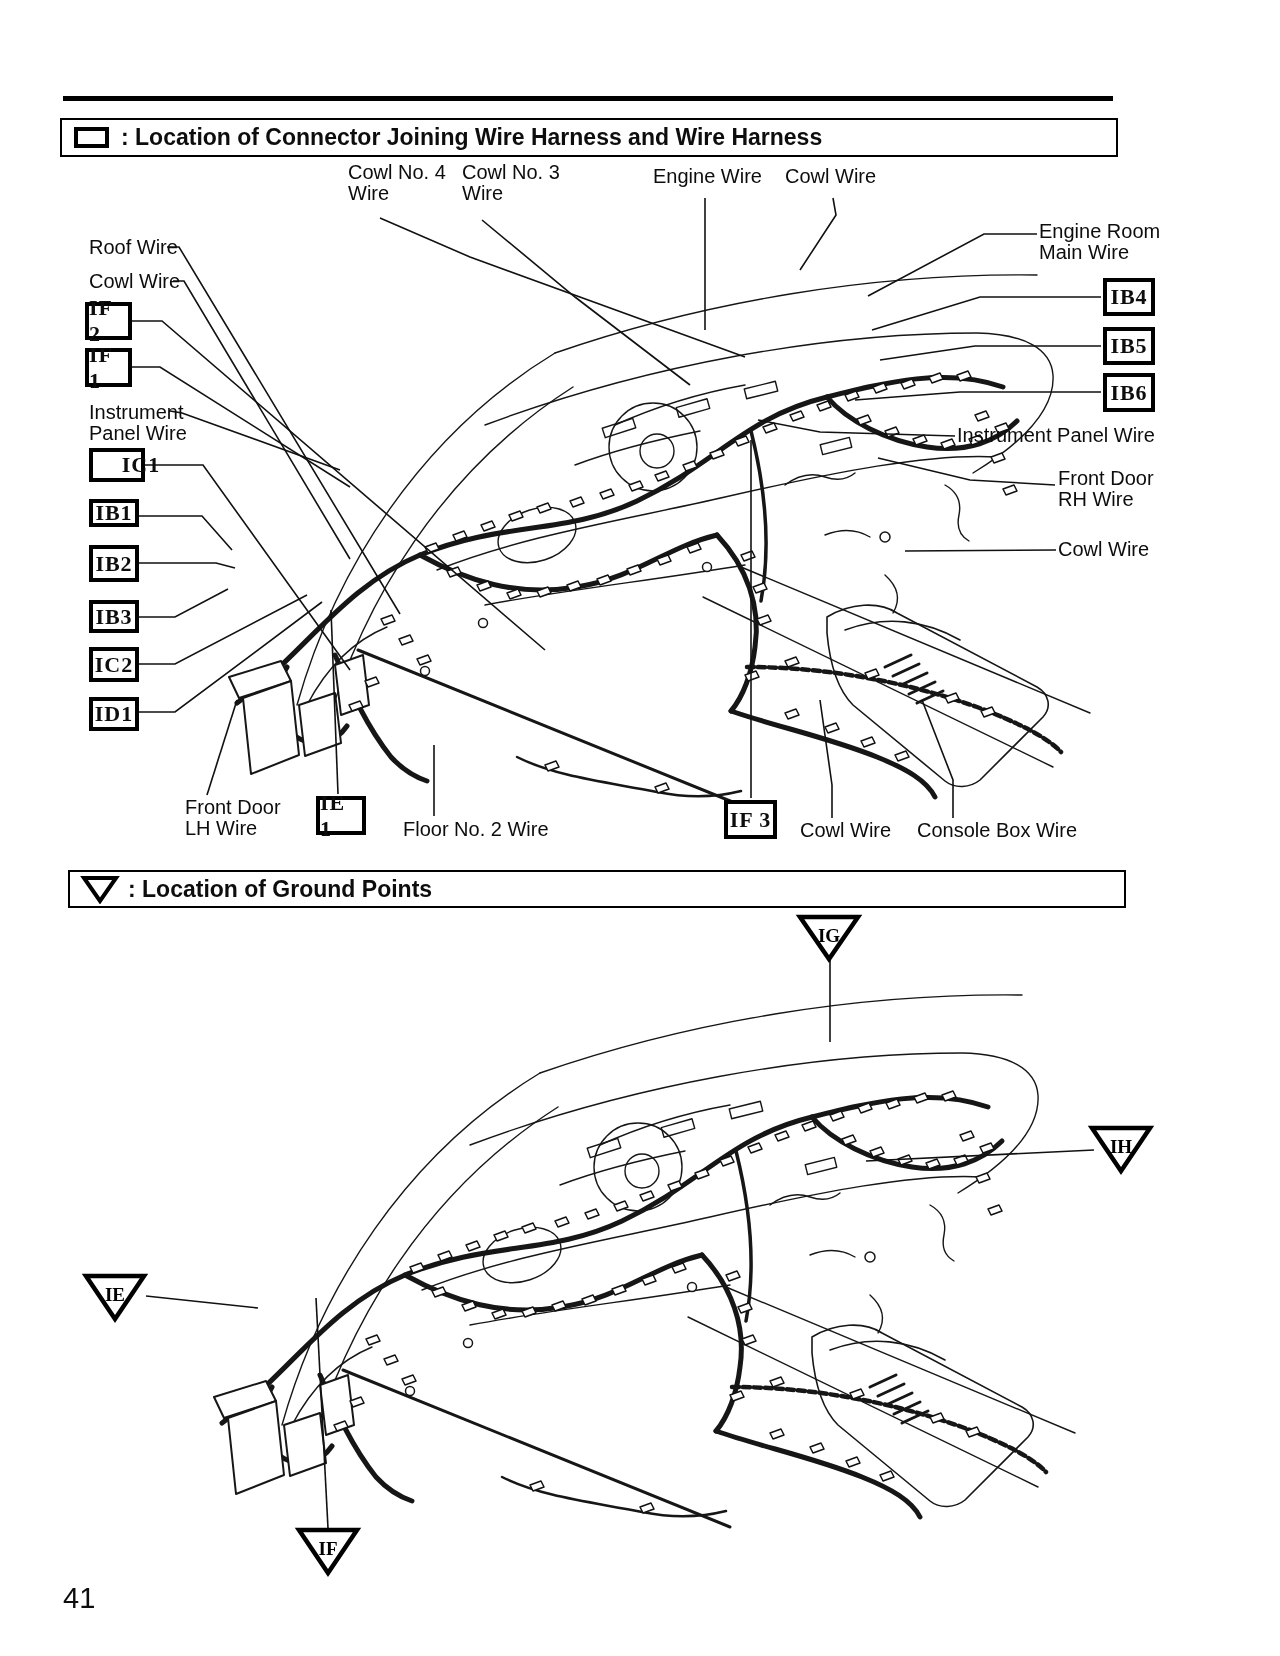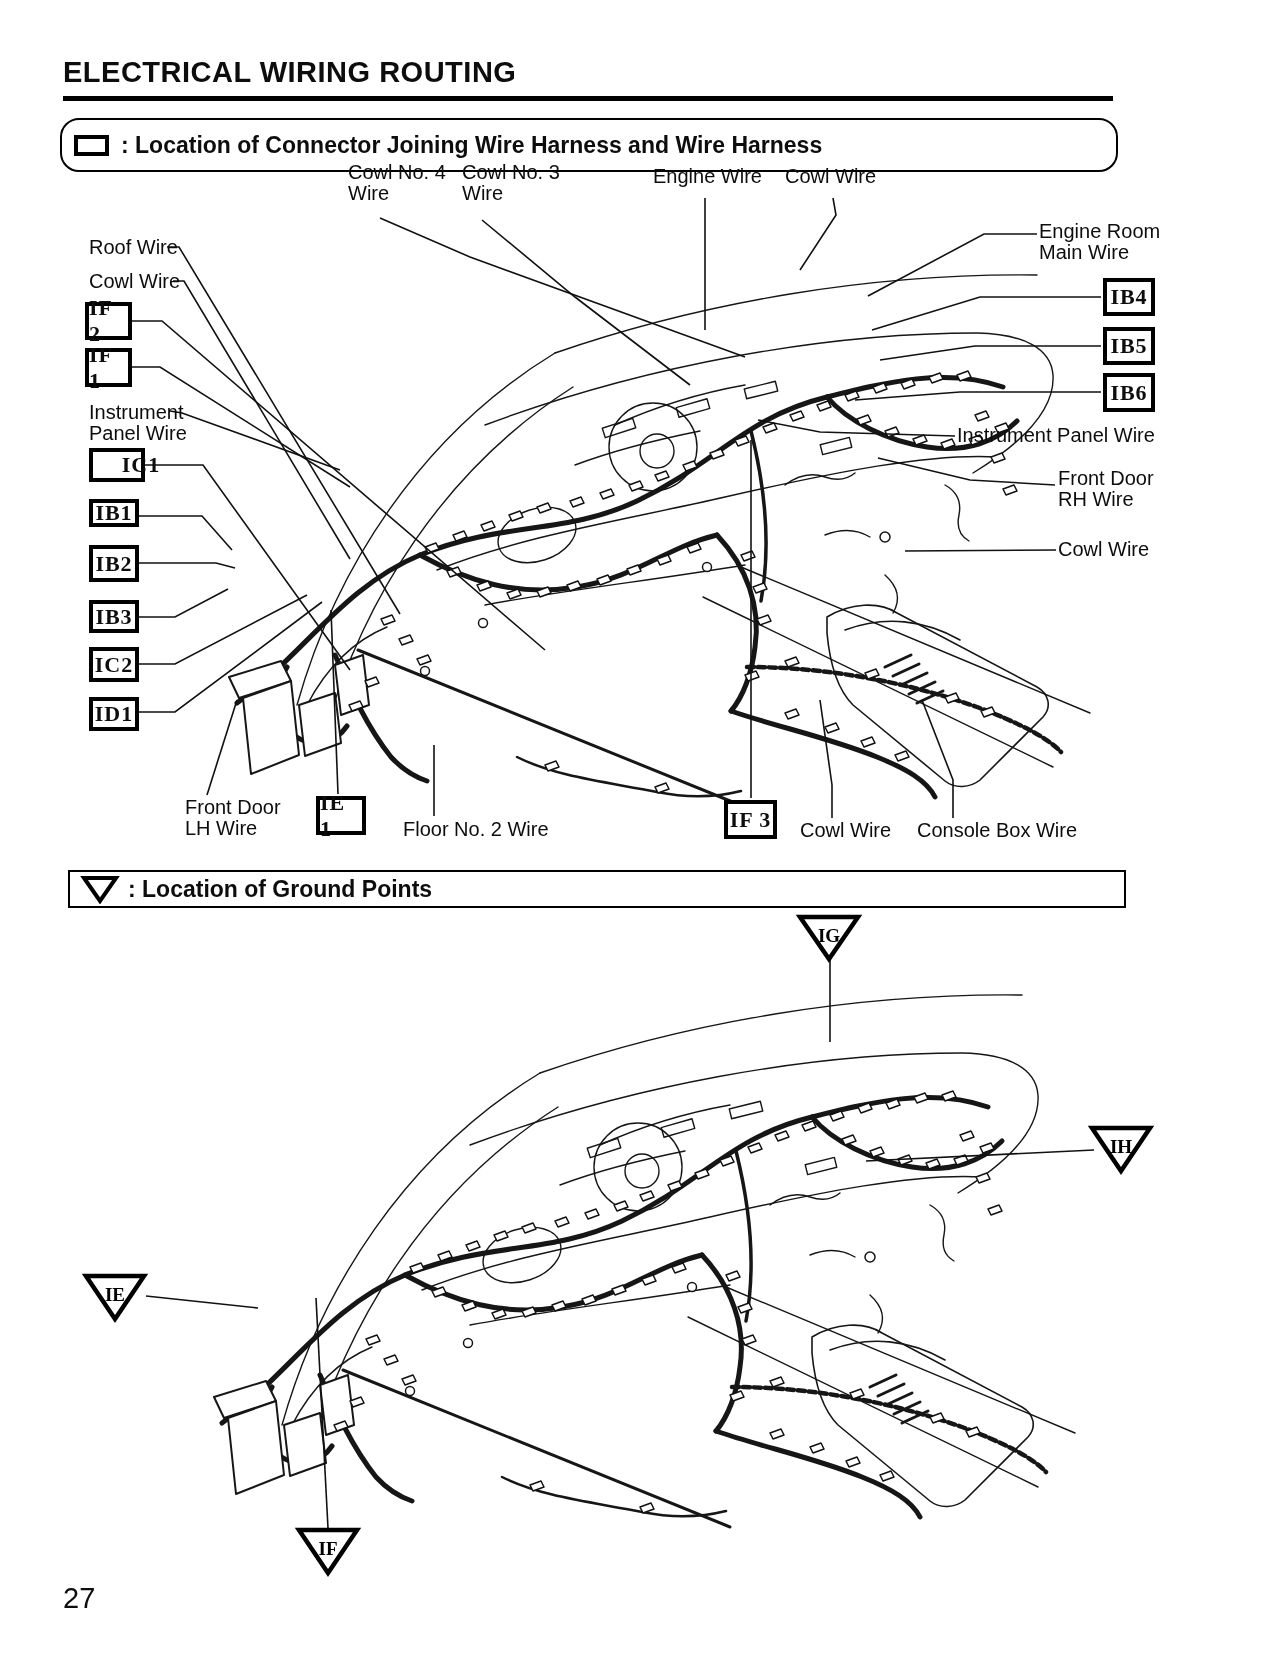--- a/index.html
+++ b/index.html
@@ -211,23 +211,22 @@
       </g>
       <g fill="#000" text-anchor="middle">
         <text class="gt" x="829" y="942">IG</text>
         <text class="gt" x="1121" y="1153">IH</text>
         <text class="gt" x="115" y="1301">IE</text>
         <text class="gt" x="328" y="1555">IF</text>
       </g>
     </g>
   </svg>
 
-  <h1 class="title abs" style="left:63px;top:56px;">ELECTRICAL WIRING ROUTING</h1>
-
-  <div class="section-box abs" style="left:60px;top:118px;width:1058px;height:54px;border-radius:19px;">
+
+  <div class="section-box abs" style="left:60px;top:118px;width:1058px;height:39px;">
     <span class="sq-icon"></span>
     <span class="section-label">: Location of Connector Joining Wire Harness and Wire Harness</span>
   </div>
 
   <div class="wire-label abs" style="left:348px;top:162px;">
     <span>Cowl No. 4</span>
       <span>Wire</span>
   </div>
   <div class="wire-label abs" style="left:462px;top:162px;">
     <span>Cowl No. 3</span>
@@ -291,14 +290,14 @@
   <div class="code-box abs" style="left:1103px;top:327px;width:52px;height:38px;">IB5</div>
   <div class="code-box abs" style="left:1103px;top:373px;width:52px;height:39px;">IB6</div>
 
   <div class="section-box abs" style="left:68px;top:870px;width:1058px;height:38px;">
     <svg class="tri-icon" width="40" height="30" viewBox="0 0 40 30">
       <polygon points="4,4 36,4 20,27" fill="none" stroke="#000" stroke-width="4"></polygon>
     </svg>
     <span class="section-label">: Location of Ground Points</span>
   </div>
 
-  <div class="pagenum abs" style="left:63px;top:1582px;">27</div>
+  <div class="pagenum abs" style="left:63px;top:1582px;">41</div>
 </div>
 
 </body></html>

